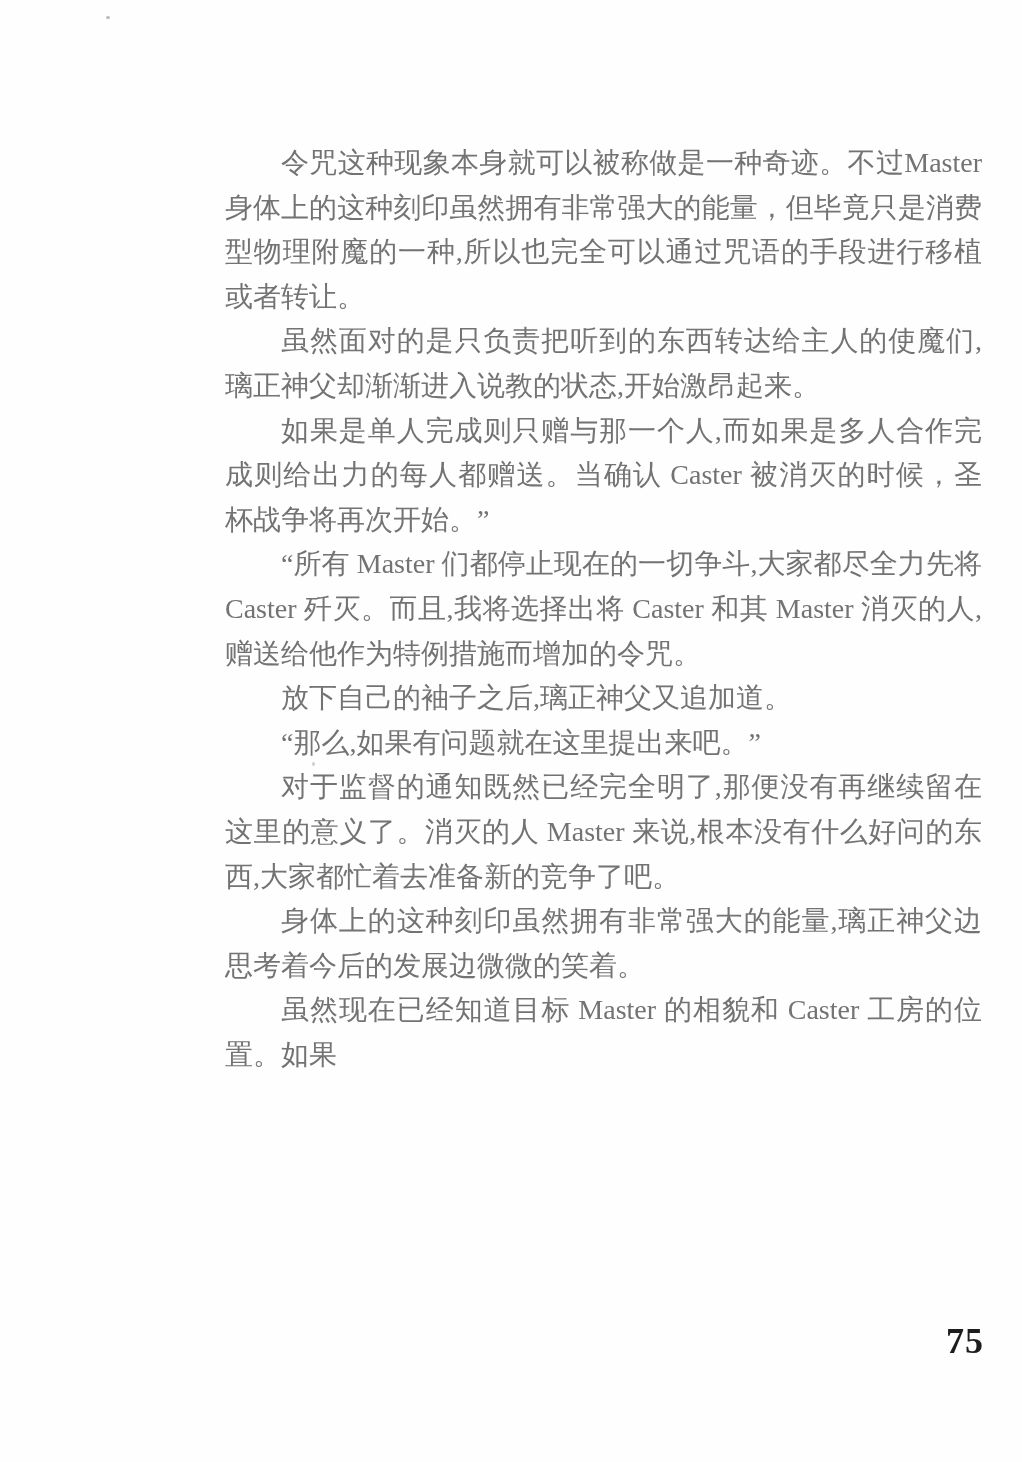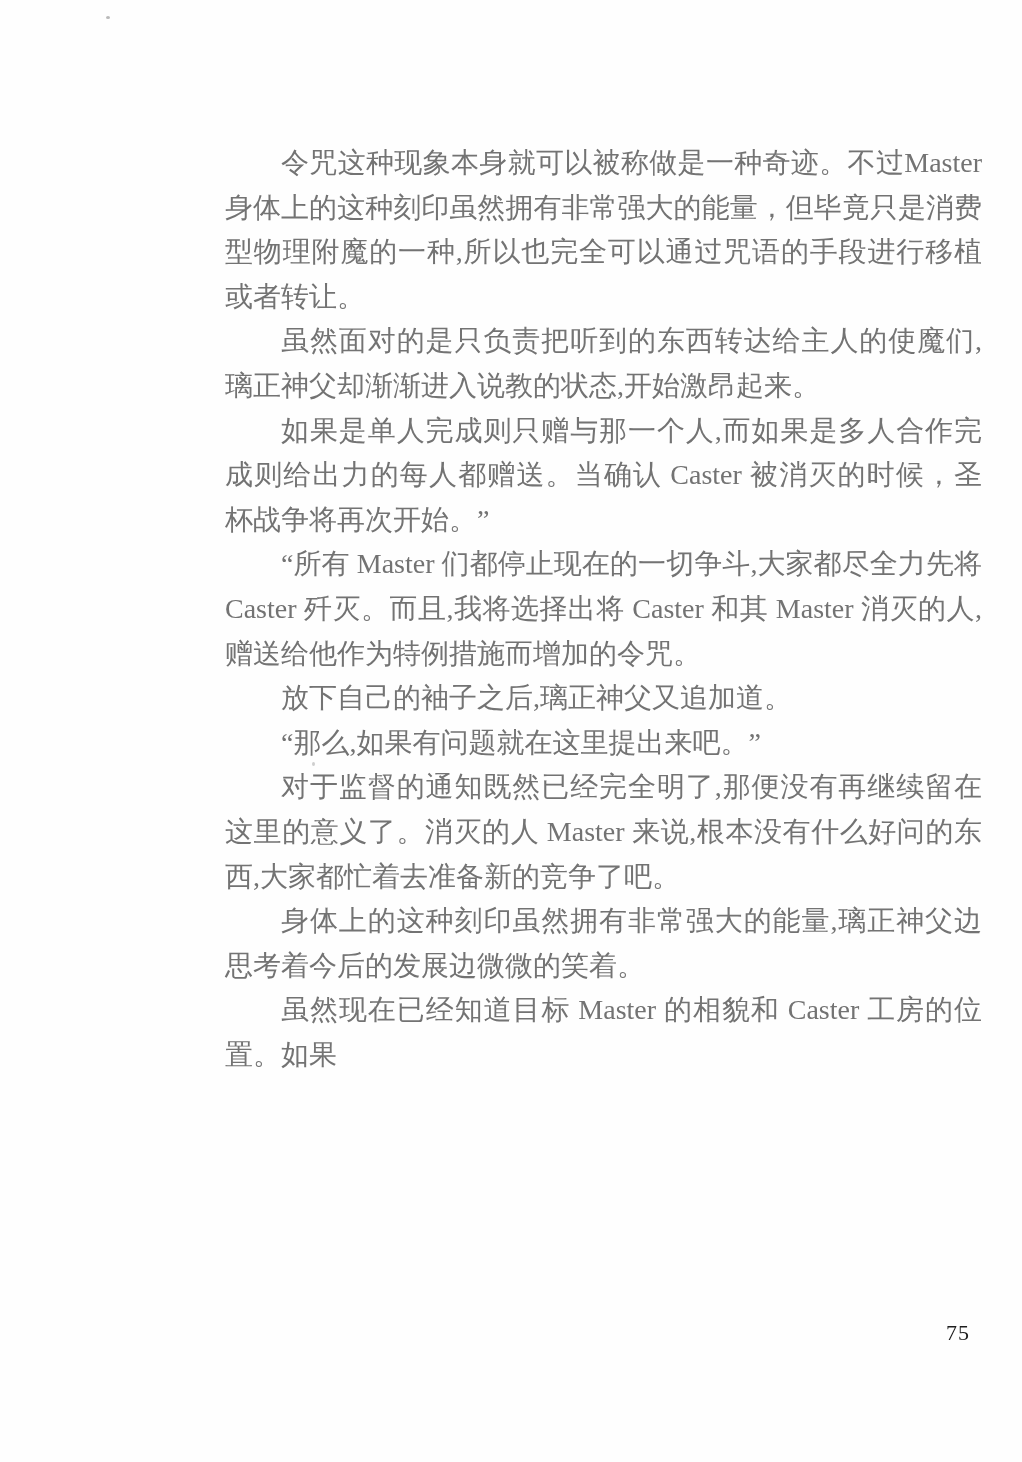--- a/index.html
+++ b/index.html
@@ -53,21 +53,21 @@
     font-size: 28px;
     line-height: 44.6px;
     text-indent: 2em;
     text-align: justify;
     font-family: "Liberation Serif", serif;
   }
 
   
   .page-number {
     position: absolute; top: 1320px; left: 946px;
-    font-size: 22px; font-weight: normal; color: #1d1d1d;
+    font-size: 36px; font-weight: bold; color: #1d1d1d;
     letter-spacing: 1px;
     font-family: "Liberation Serif", serif;
   }
 
   
   .speck { position: absolute; border-radius: 50%; background: #b9b9b9; }
   .speck-1 { top: 16px; left: 106px; width: 4px; height: 3px; }
   .speck-2 { top: 762px; left: 312px; width: 3px; height: 4px; opacity: .7; }
   .speck-3 { top: 843px; left: 886px; width: 3px; height: 3px; opacity: .6; }
 </style>

